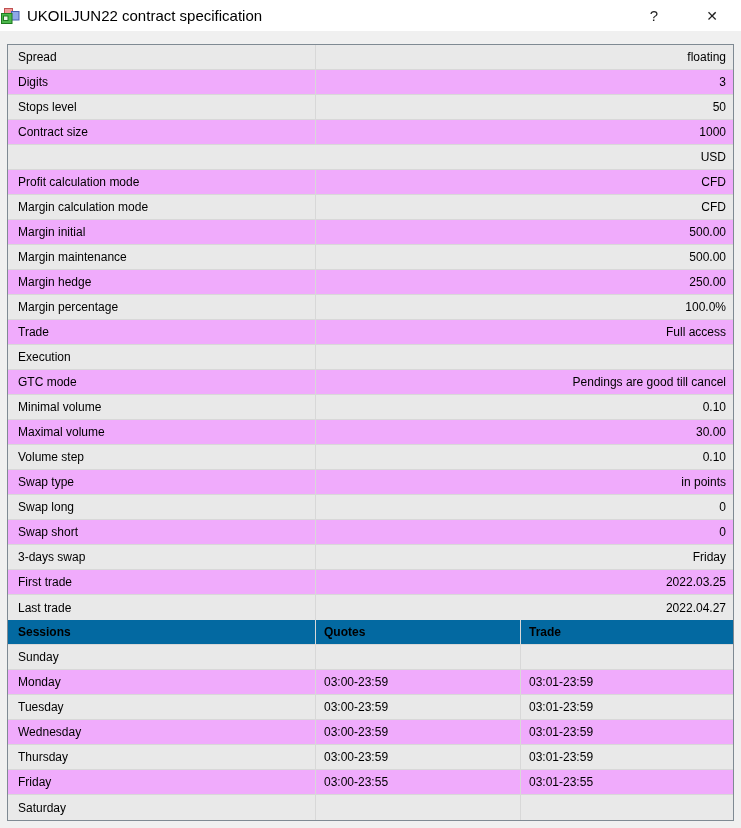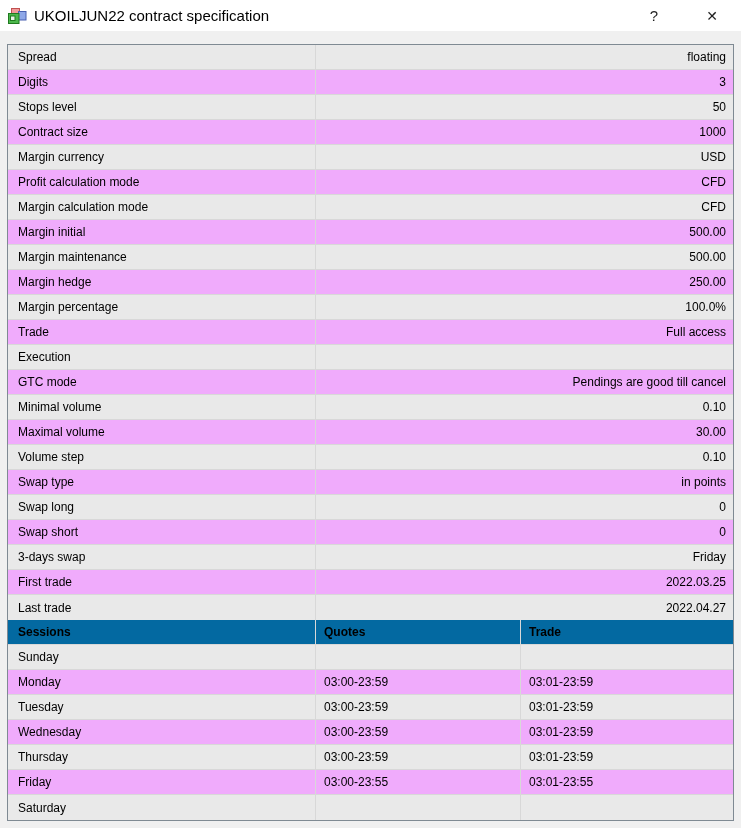--- a/index.html
+++ b/index.html
@@ -10,21 +10,20 @@
     color: #000000;
     background: #f0f0f0;
     overflow: hidden;
   }
   
   .titlebar {
     height: 31px;
     background: #ffffff;
     display: flex;
     align-items: center;
-    padding-left: 7px;
   }
   .title-icon { width: 20px; height: 18px; flex: 0 0 auto; }
   .title-text {
     font-size: 15px;
     margin-left: 7px;
     white-space: nowrap;
     color: #000000;
   }
   .titlebar-spacer { flex: 1; }
   .tb-btn {
@@ -118,21 +117,20 @@
   </div>
         <div class="row alt">
     <div class="cell cell-label">Stops level</div>
     <div class="cell cell-value">50</div>
   </div>
         <div class="row">
     <div class="cell cell-label">Contract size</div>
     <div class="cell cell-value">1000</div>
   </div>
         <div class="row alt">
-    <div class="cell cell-label">Margin currency</div>
     <div class="cell cell-value">USD</div>
   </div>
         <div class="row">
     <div class="cell cell-label">Profit calculation mode</div>
     <div class="cell cell-value">CFD</div>
   </div>
         <div class="row alt">
     <div class="cell cell-label">Margin calculation mode</div>
     <div class="cell cell-value">CFD</div>
   </div>

